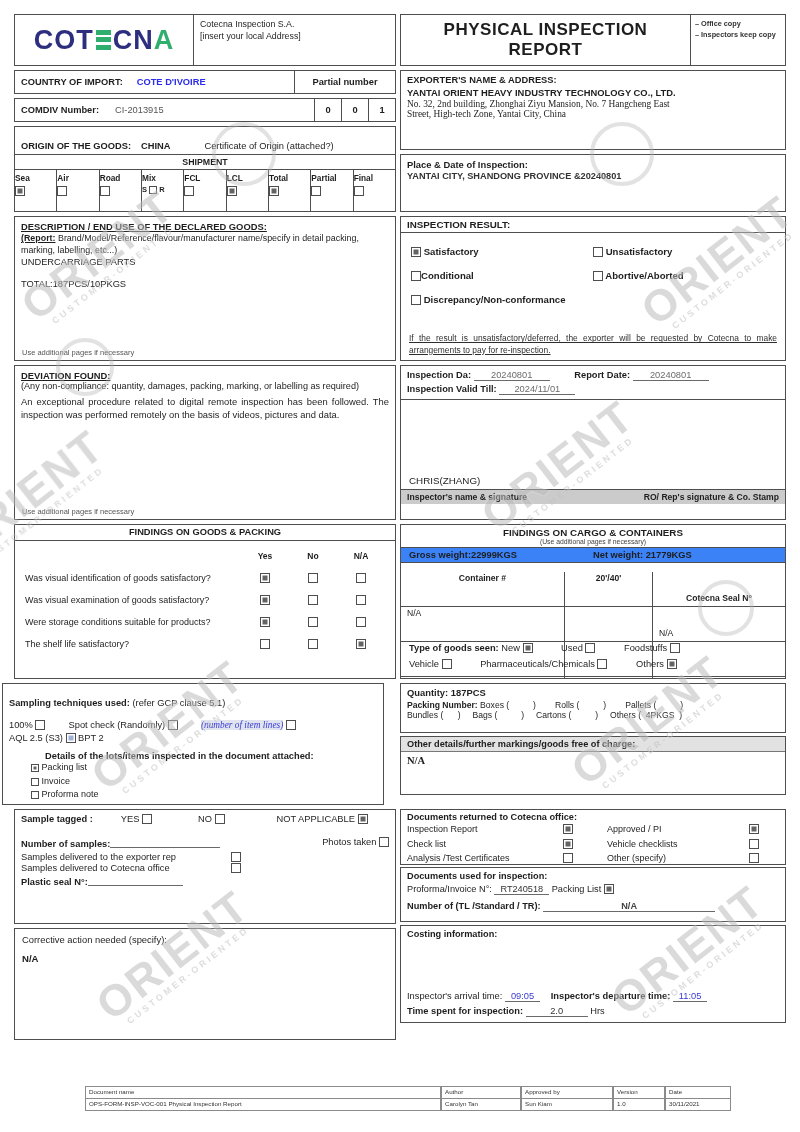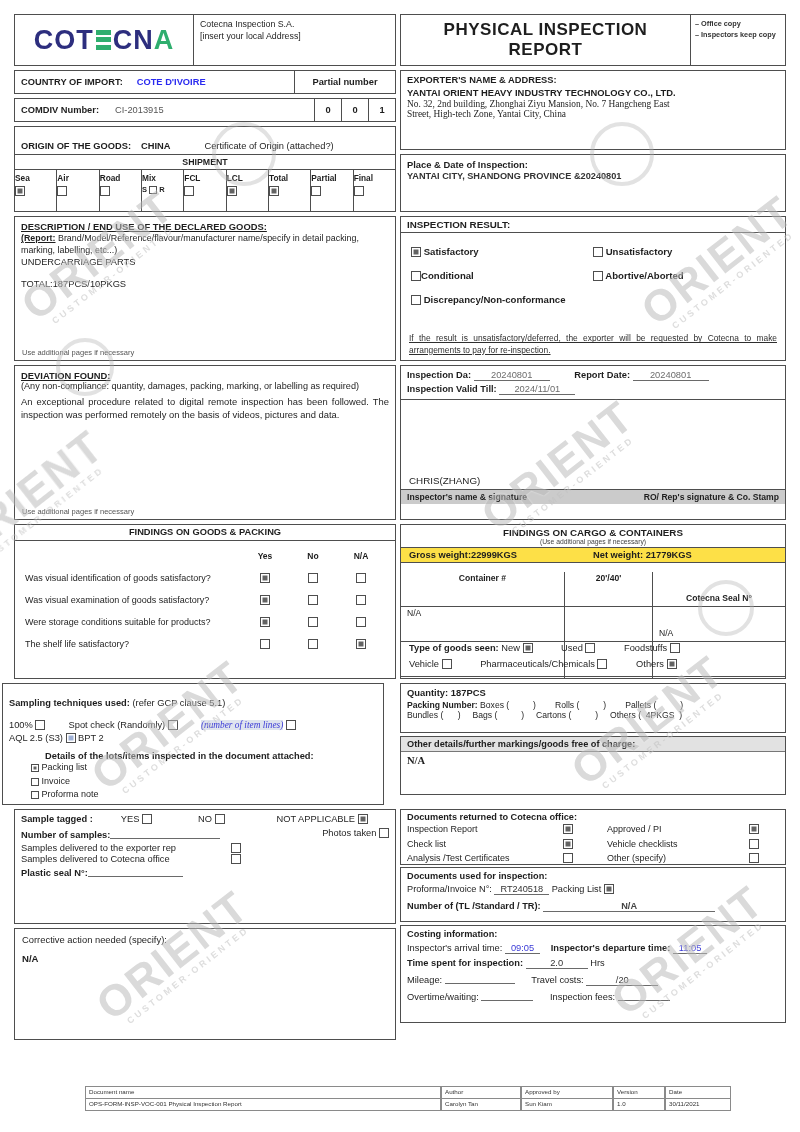--- a/index.html
+++ b/index.html
@@ -9,21 +9,21 @@
   .box{position:absolute;border:1.6px solid #4e4e4e;box-sizing:border-box;background:#fff;overflow:hidden;z-index:2;}
   .b{font-weight:bold;}
   .ul{text-decoration:underline;}
   .serif{font-family:"Liberation Serif",serif;}
   .cb{display:inline-block;width:10px;height:10px;border:1.4px solid #4e4e4e;background:#fff;
       vertical-align:-2px;box-sizing:border-box;}
   .cb.on{background:#636363;box-shadow:inset 0 0 0 1.5px #fff;}
   .cb.sm{width:8px;height:8px;}
   .cb.blue.on{background:#9fb1d6;}
   .uval{display:inline-block;border-bottom:1px solid #6a6a6a;padding:0 6px;text-align:center;color:#6c6c6c;}
-  .uval.blue{color:#3a3ad6;}
+  .uval.blue{color:#3a3ad6;margin-top:48px;}
   .blank{display:inline-block;border-bottom:1px solid #6a6a6a;height:10px;vertical-align:-1px;}
   .fineprint{position:absolute;left:7px;bottom:3px;font-size:7.5px;color:#555;}
   
   .logo{font-weight:800;font-size:27px;letter-spacing:1px;color:#2d2e7e;white-space:nowrap;}
   .logo .grn{color:#2fae6e;}
   .logo-e{display:inline-block;width:15px;height:20px;margin:0 2px;vertical-align:-1px;
       background:linear-gradient(#2fae6e 0 5px,transparent 5px 7.5px,#2fae6e 7.5px 12.5px,transparent 12.5px 15px,#2fae6e 15px 20px);}
   
   .wm{position:absolute;z-index:6;pointer-events:none;text-align:center;transform:rotate(-38deg);opacity:.55;}
   .wm-t{font-size:44px;font-weight:800;color:#bcbcbc;letter-spacing:2px;text-shadow:0 0 2px #fff;}
@@ -56,21 +56,21 @@
   .res-title{height:15px;border-bottom:1.4px solid #4e4e4e;font-size:9.8px;font-weight:bold;line-height:15px;padding-left:6px;}
   .res-row{display:flex;padding:0 10px;margin-top:13px;font-size:9.6px;font-weight:bold;}
   .res-opt{width:190px;white-space:nowrap;}
   .res-note{position:absolute;left:8px;right:8px;bottom:4px;font-size:8.4px;line-height:1.35;text-align:justify;text-decoration:underline;color:#2e2e2e;}
   
   .sig-strip{position:absolute;left:0;right:0;bottom:0;background:#cbcbcb;border-top:1.5px solid #4e4e4e;
      display:flex;justify-content:space-between;padding:2px 6px;font-size:8.6px;font-weight:bold;box-sizing:border-box;}
   
   .cargo-title{text-align:center;font-weight:bold;font-size:9.8px;margin-top:2px;}
   .cargo-sub{text-align:center;font-size:6.8px;color:#444;}
-  .weights{display:flex;border-top:1.4px solid #4e4e4e;border-bottom:1.4px solid #4e4e4e;background:#fde047;
+  .weights{display:flex;border-top:1.4px solid #4e4e4e;border-bottom:1.4px solid #4e4e4e;background:#3b82f6;
      font-size:9.3px;font-weight:bold;padding:2px 8px;margin-top:2px;}
   .ct{position:absolute;left:0;right:0;top:47px;}
   .ct-row{display:grid;grid-template-columns:1fr 88px 132px;border-bottom:1.2px solid #4e4e4e;}
   .ct-cell{border-right:1.2px solid #4e4e4e;font-size:8.6px;padding:1px 6px;min-height:12px;}
   .ct-cell:last-child{border-right:none;margin-top:20px;}
   .ct-head .ct-cell{font-weight:bold;text-align:center;}
   .types{position:absolute;left:8px;right:8px;bottom:5px;font-size:9.3px;line-height:1.8;}
   .types .gap{display:inline-block;width:26px;}
   
   .dr-row{display:grid;grid-template-columns:1fr 30px 1fr 30px;font-size:9px;padding:0 6px;line-height:1.62;}
@@ -355,21 +355,21 @@
     <div class="serif b" style="font-size:10.5px;padding:3px 6px;">N/A</div>
   </div>
 
   <div class="box" style="left:14px;top:809px;width:382px;height:115px;padding:4px 6px;">
     <div style="font-size:9.3px;display:flex;">
       <span class="b">Sample tagged :</span>
       <span style="margin-left:28px;"><span>YES</span> <span class="cb"></span></span>
       <span style="margin-left:46px;"><span>NO</span> <span class="cb"></span></span>
       <span style="margin-left:52px;"><span>NOT APPLICABLE</span> <span class="cb on"></span></span>
     </div>
-    <div style="font-size:9.3px;margin-top:4px;display:flex;">
+    <div style="font-size:9.3px;margin-top:13px;display:flex;">
       <span><span class="b">Number of samples:</span><span class="blank" style="width:110px;"></span></span>
       <span style="margin-left:auto;"><span>Photos taken</span> <span class="cb"></span></span>
     </div>
     <div style="font-size:9.3px;margin-top:3px;"><span style="display:inline-block;width:210px;">Samples delivered to the exporter rep</span><span class="cb"></span></div>
     <div style="font-size:9.3px;margin-top:1px;"><span style="display:inline-block;width:210px;">Samples delivered to Cotecna office</span><span class="cb"></span></div>
     <div style="font-size:9.3px;margin-top:2px;"><span class="b">Plastic seal N°:</span><span class="blank" style="width:95px;"></span></div>
   </div>
 
   <div class="box" style="left:400px;top:809px;width:386px;height:56px;padding:2px 0;">
     <div class="b" style="font-size:9.2px;padding:0 6px;">Documents returned to Cotecna office:</div>

